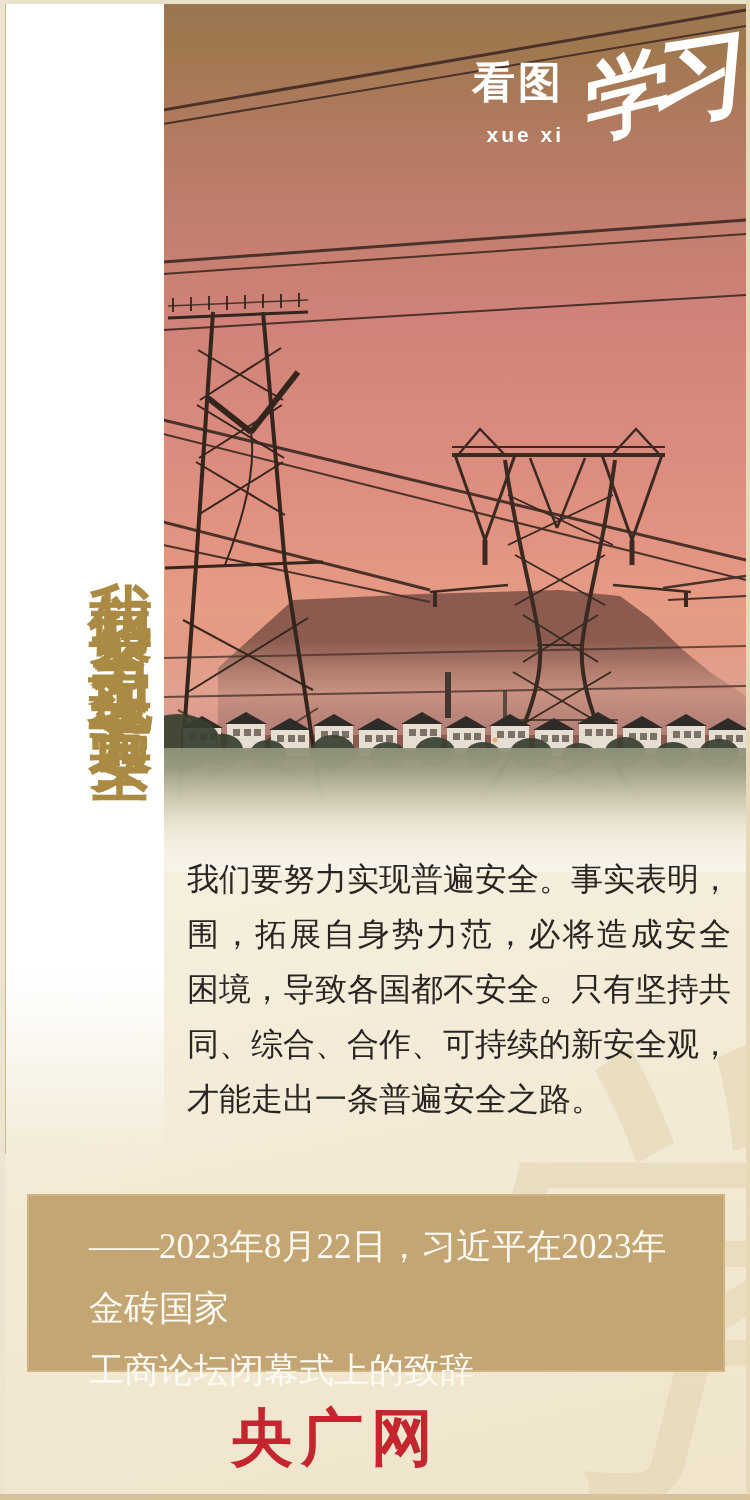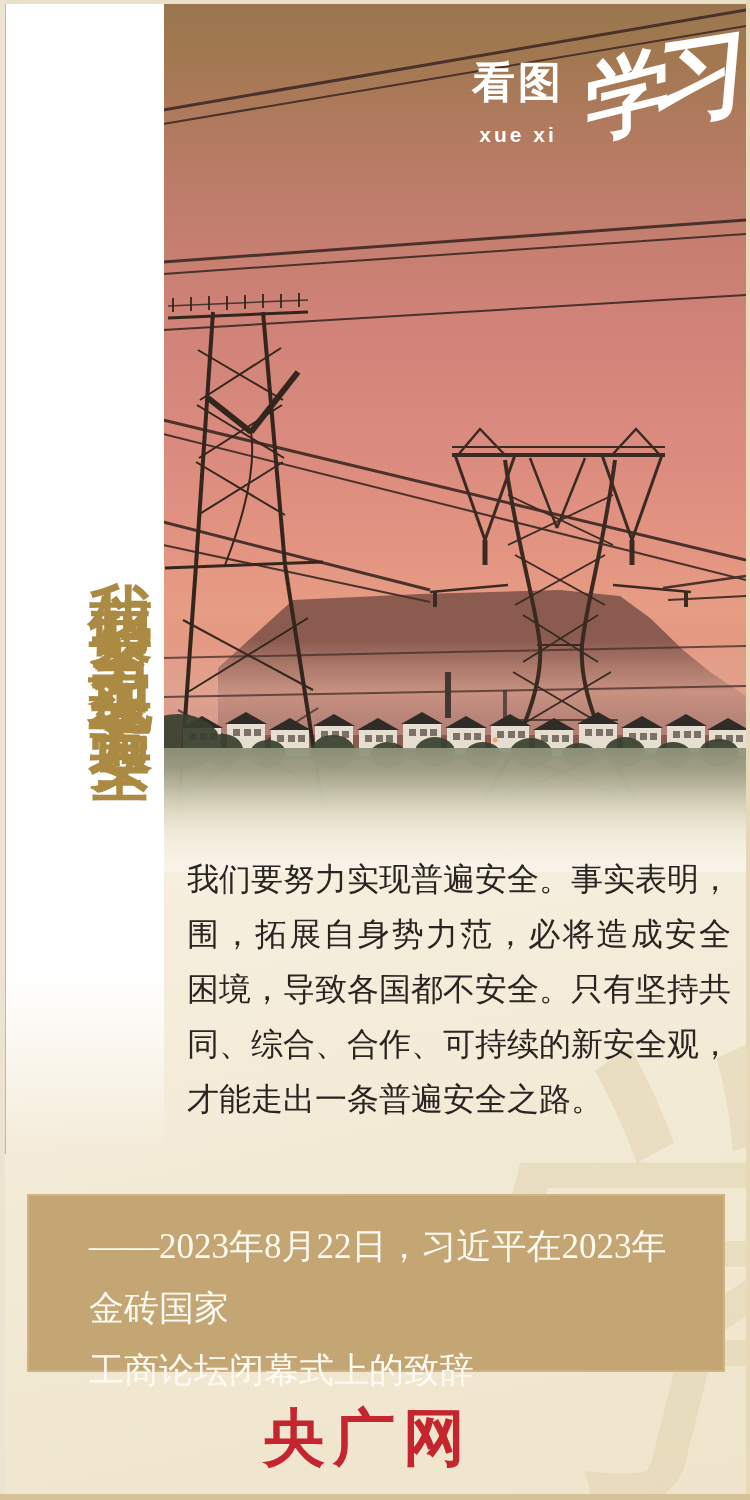--- a/index.html
+++ b/index.html
@@ -24,21 +24,21 @@
   }
   .vtitle{
     position:absolute;left:0;top:198px;width:158px;text-align:center;
     writing-mode:vertical-rl;text-orientation:upright;
     margin:0 auto;height:830px;left:50%;transform:translateX(-50%);
     font-size:64px;font-weight:bold;letter-spacing:16px;color:#ab8a43;
     font-family:"Liberation Serif","DejaVu Serif",serif;
   }
   
   .brand{position:absolute;left:472px;top:58px;z-index:3;color:#ffffff;display:flex;}
-  .brand-left{display:flex;flex-direction:column;align-items:center;}
+  .brand-left{display:flex;flex-direction:column;align-items:flex-end;}
   .kan{font-size:43px;font-weight:bold;letter-spacing:3px;line-height:48px;
        font-family:"Liberation Sans","DejaVu Sans",sans-serif;}
   .pinyin{font-size:21px;font-weight:bold;letter-spacing:3px;margin-top:17px;
        font-family:"Liberation Sans","DejaVu Sans",sans-serif;}
   .script{margin-left:14px;margin-top:-28px;white-space:nowrap;}
   .script .xue{display:inline-block;font-size:86px;font-style:italic;font-weight:bold;
        transform:rotate(-14deg);}
   .script .xi{display:inline-block;font-size:96px;font-style:italic;font-weight:bold;
        transform:rotate(-9deg) translateY(-16px);margin-left:-16px;}
   
@@ -47,21 +47,21 @@
   .bline{text-align:justify;text-align-last:justify;white-space:nowrap;}
   .bline.last{text-align-last:left;}
   
   .attr-box{position:absolute;left:27px;top:1194px;width:698px;height:178px;z-index:3;
     background:#c3a674;border:2px solid #cfb383;box-sizing:border-box;
     color:#fdfaf2;font-size:35px;line-height:62px;}
   .attr-inner{padding:20px 30px 0 60px;}
   
   .cnr{position:absolute;left:0;top:1396px;width:672px;text-align:center;z-index:3;
     font-size:62px;font-weight:bold;letter-spacing:8px;color:#c5252e;
-    font-family:"Liberation Sans","DejaVu Sans",sans-serif;padding-left:32px;}
+    font-family:"Liberation Sans","DejaVu Sans",sans-serif;}
   
   .watermark{position:absolute;left:430px;top:1030px;z-index:1;
     font-size:500px;line-height:500px;font-style:italic;color:#e3d5b2;opacity:.55;
     pointer-events:none;}
 </style>
 </head>
 <body>
 
 <div class="page">
 

